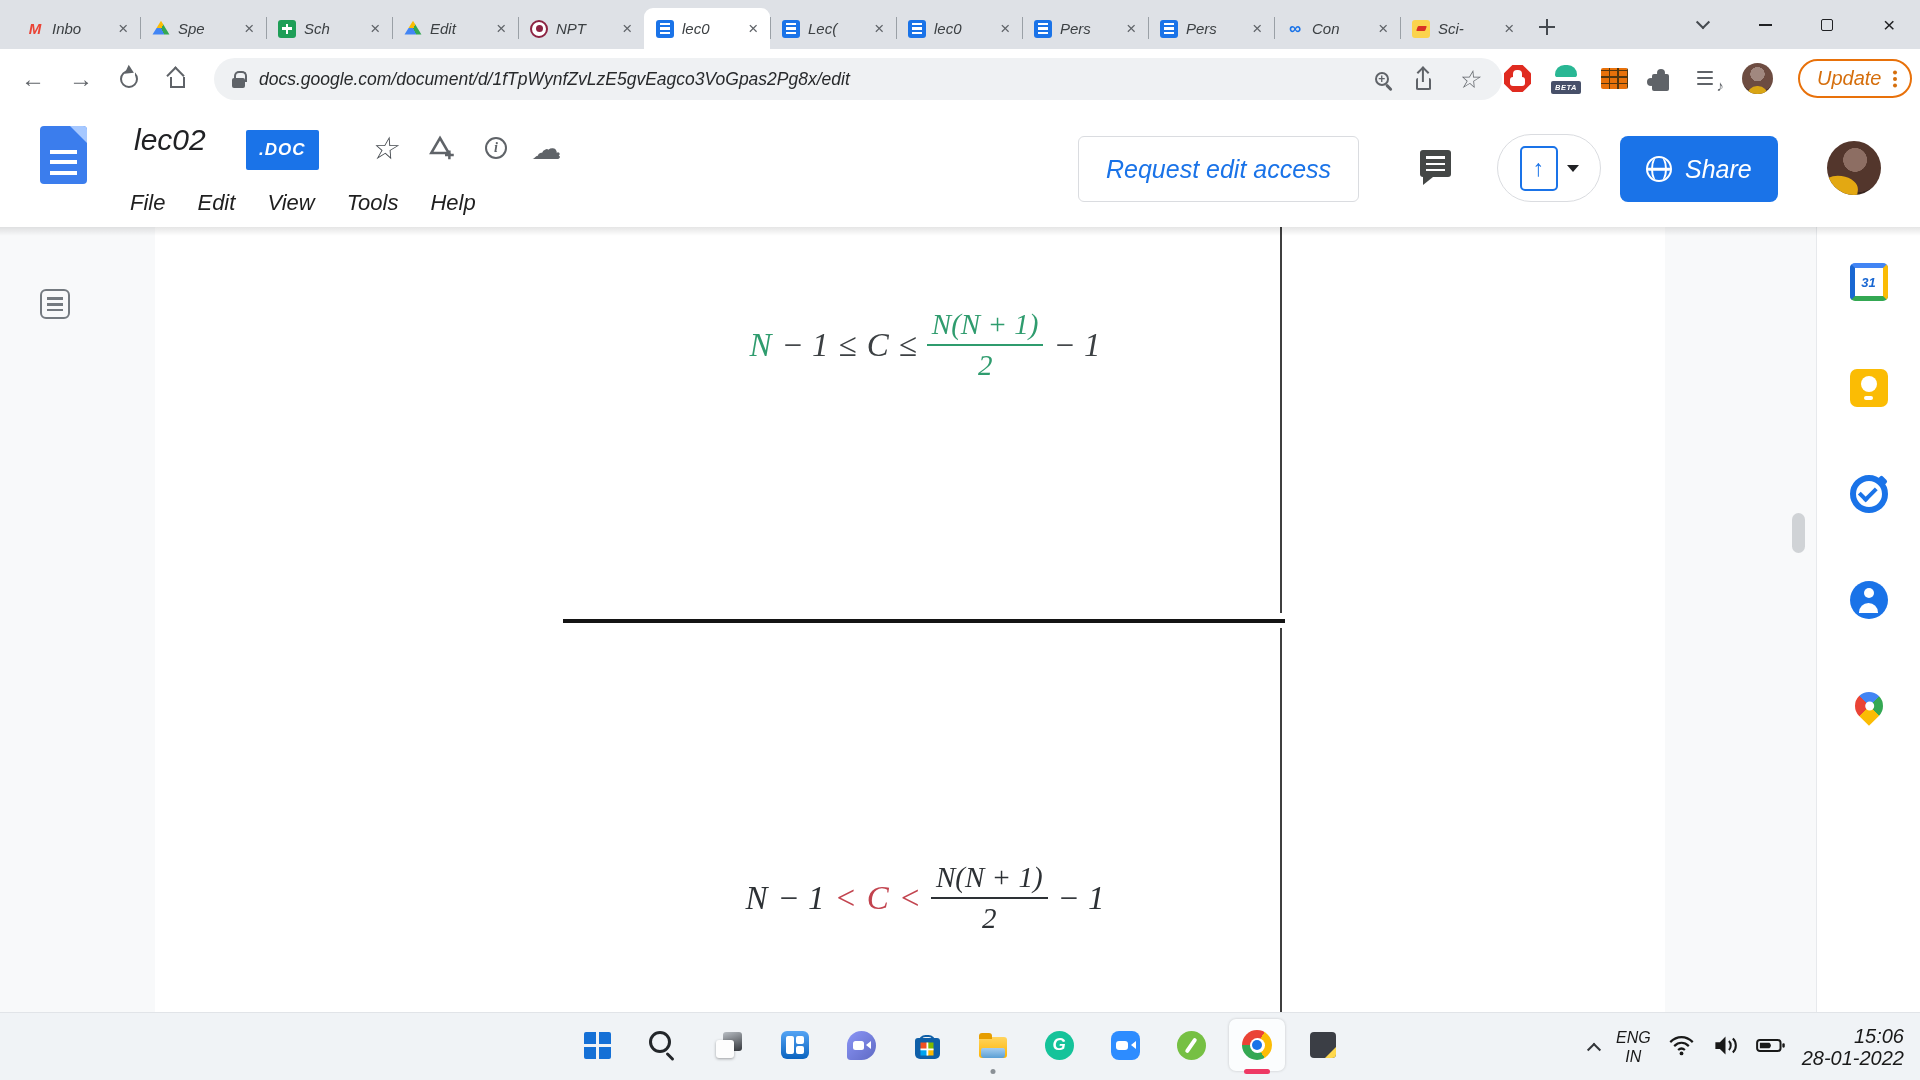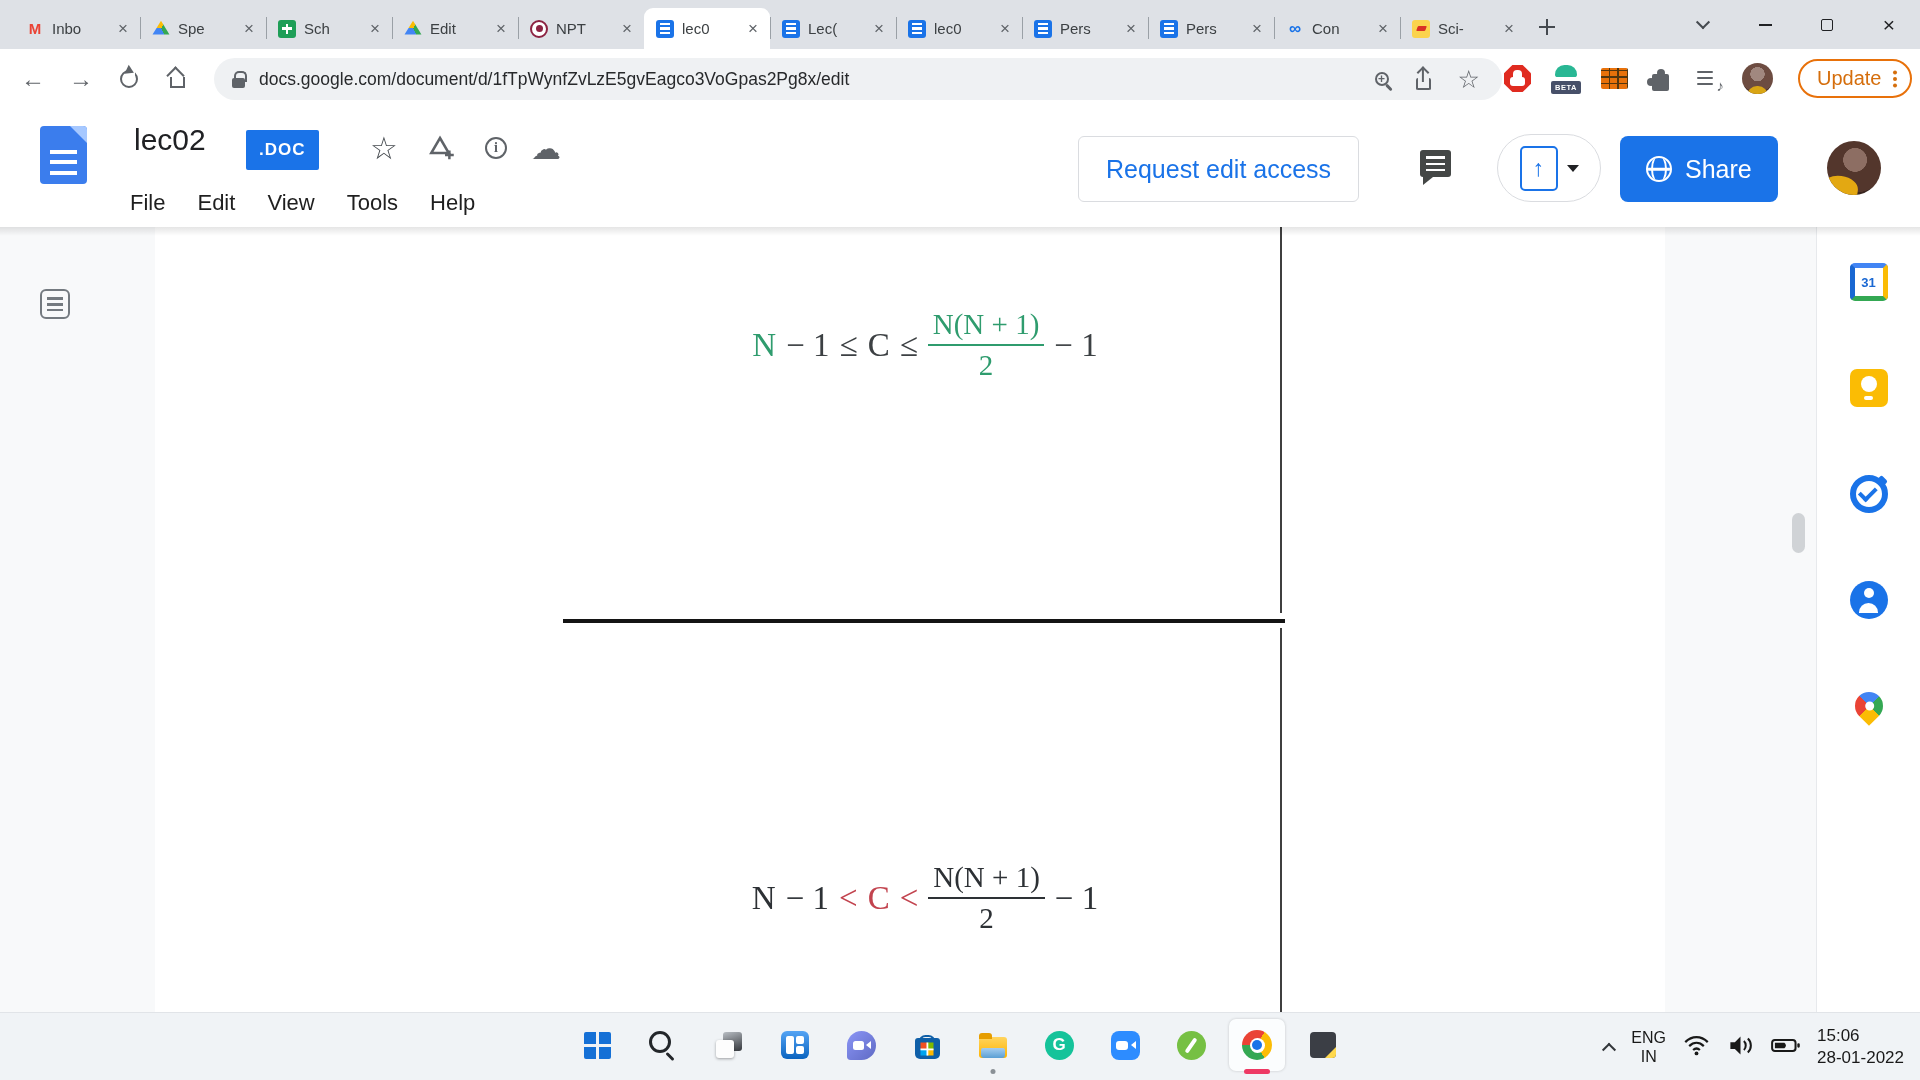--- a/index.html
+++ b/index.html
@@ -1,17 +1,17 @@
 <!DOCTYPE html>
 <html style="--blue: #1a73e8; --green: #2f9c6e; --red: #c2434e;"><head>
 <meta charset="utf-8">
 <style>
   * { margin:0; padding:0; box-sizing:border-box; }
   html,body { width:1920px; height:1080px; overflow:hidden; font-family:"Liberation Sans",sans-serif; }
-  #screen { position:relative; width:1920px; height:1080px; background:#fff; }
+  #screen { position:relative; width:1920px; height:1080px; background:#fff;font-style:italic; }
 
   
   #tabstrip { position:absolute; top:0; left:0; width:1920px; height:49px; background:#dee1e6; }
   .tabs { position:absolute; left:14px; top:8px; display:flex; height:41px; }
   .tab { position:relative; width:126px; height:41px; display:flex; align-items:center; gap:8px;
          padding:0 8px 0 12px; border-radius:9px 9px 0 0; color:#3c4043; }
   .tab:not(.active):not(:first-child)::before { content:''; position:absolute; left:0; top:9px; width:1px; height:22px; background:#9aa0a6; }
   .tab.active { background:#fff; }
   .tab-label { flex:1; font-size:15px; white-space:nowrap; overflow:hidden; color:#3c4043;
                -webkit-mask-image:linear-gradient(90deg,#000 65%,transparent 95%); }
@@ -223,21 +223,21 @@
   .tb-chrome { width:30px; height:30px; border-radius:50%;
       background:conic-gradient(from 30deg,#fbbc05 0 120deg,#34a853 0 240deg,#ea4335 0 360deg); }
   .tb-chrome::before { content:''; position:absolute; width:15px; height:15px; border-radius:50%; background:#fff; }
   .tb-chrome::after { content:''; position:absolute; width:10px; height:10px; border-radius:50%; background:#1a73e8; }
   .tb-notes { width:26px; height:26px; border-radius:4px; background:#3b3e45; position:relative; overflow:hidden; }
   .tb-notes::after { content:''; position:absolute; right:0; bottom:0; border-style:solid; border-width:0 0 11px 11px;
       border-color:transparent transparent #ffd84d transparent; }
   #tray { position:absolute; right:16px; top:0; height:68px; display:flex; align-items:center; gap:17px; color:#191919; }
   .tray-chev { width:10px; height:10px; border-top:2.2px solid #33363a; border-left:2.2px solid #33363a; transform:rotate(45deg) translate(2px,2px); }
   .langblock { text-align:center; font-size:16px; line-height:19px; }
-  .clock { text-align:left; font-size:17px; line-height:22px; }
+  .clock { text-align:right; font-size:20px; line-height:22px; }
 </style>
 </head>
 <body>
 
 <div id="screen">
 
   <div id="tabstrip">
     <div class="tabs">
         <div class="tab">
     <span class="fav fav-gmail"></span>

